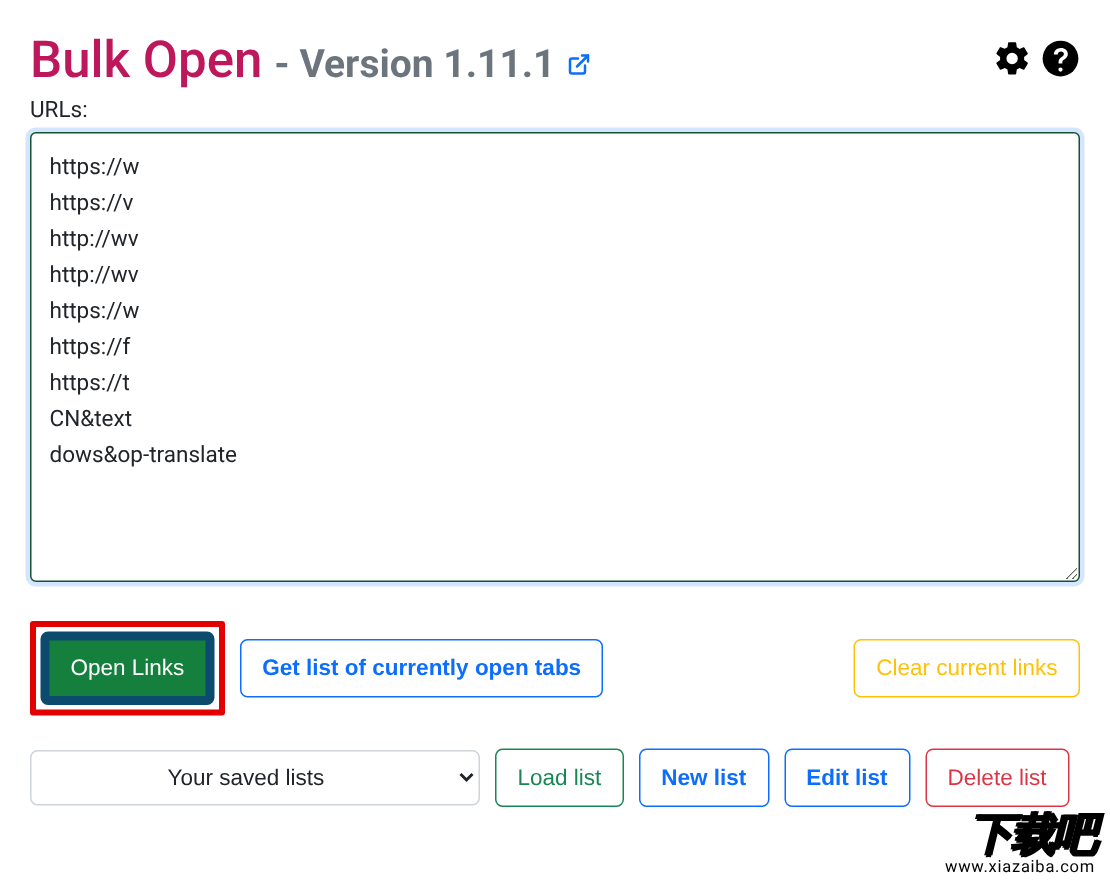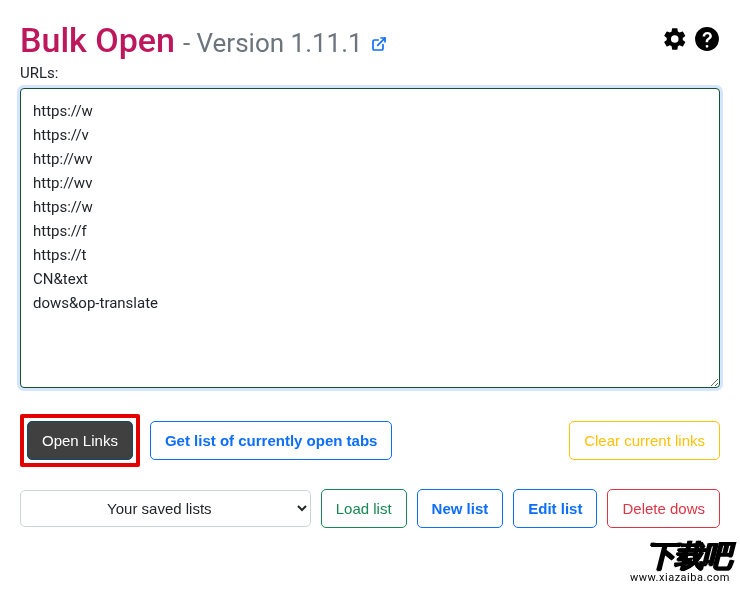--- a/index.html
+++ b/index.html
@@ -23,21 +23,21 @@
   h1 {
     font-size: 34px;
     font-weight: 500;
     margin: 0;
     color: #be185d;
     display: inline;
   }
   .version {
     font-size: 26px;
     color: #6c757d;
-    font-weight: 400;
+    font-weight: 700;
   }
   .ext-link {
     color: #0d6efd;
     font-size: 16px;
     cursor: pointer;
   }
   .icons {
     display: flex;
     gap: 6px;
     margin-top: 6px;
@@ -80,23 +80,23 @@
     line-height: 1.4;
     white-space: nowrap;
   }
   .highlight-box {
     border: 4px solid #e30000;
     padding: 3px;
     border-radius: 2px;
     display: inline-flex;
   }
   .btn-primary {
-    background: #404040;
+    background: #15803d;
     color: #fff;
-    border: 1px solid #0c4a6e;
+    border: 6px solid #0c4a6e;
   }
   .btn-outline-primary {
     color: #0d6efd;
     border: 1px solid #0d6efd;
     font-weight: bold;
   }
   .btn-outline-warning {
     color: #ffc107;
     border: 1px solid #ffc107;
   }
@@ -200,21 +200,21 @@
   <button class="btn btn-outline-warning">Clear current links</button>
 </div>
 
 <div class="row">
   <select class="saved-lists">
     <option>Your saved lists</option>
   </select>
   <button class="btn btn-outline-success">Load list</button>
   <button class="btn btn-outline-primary">New list</button>
   <button class="btn btn-outline-primary">Edit list</button>
-  <button class="btn btn-outline-danger">Delete dows</button>
+  <button class="btn btn-outline-danger">Delete list</button>
 </div>
 
 <div class="watermark">
   <div class="wm-main">下载吧</div>
   <div class="wm-sub">www.xiazaiba.com</div>
 </div>
 
 
 
 

